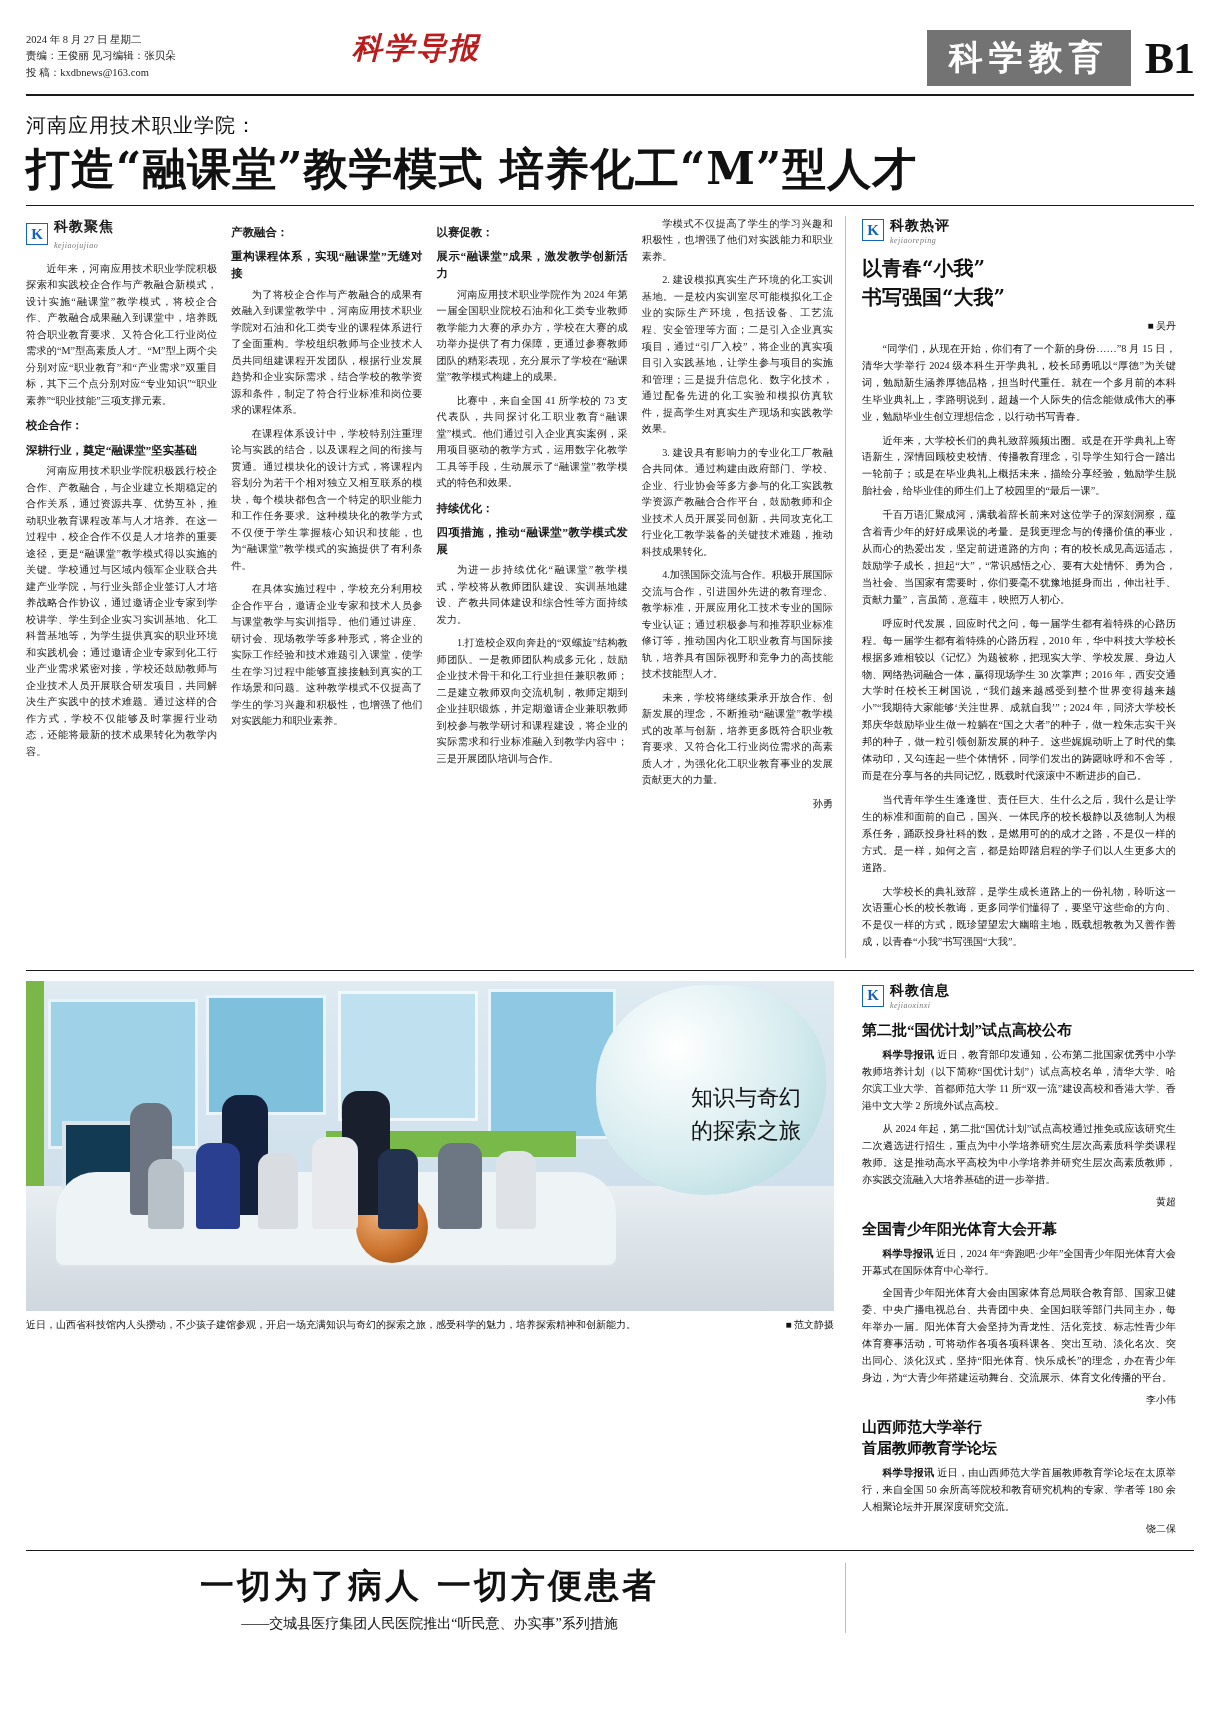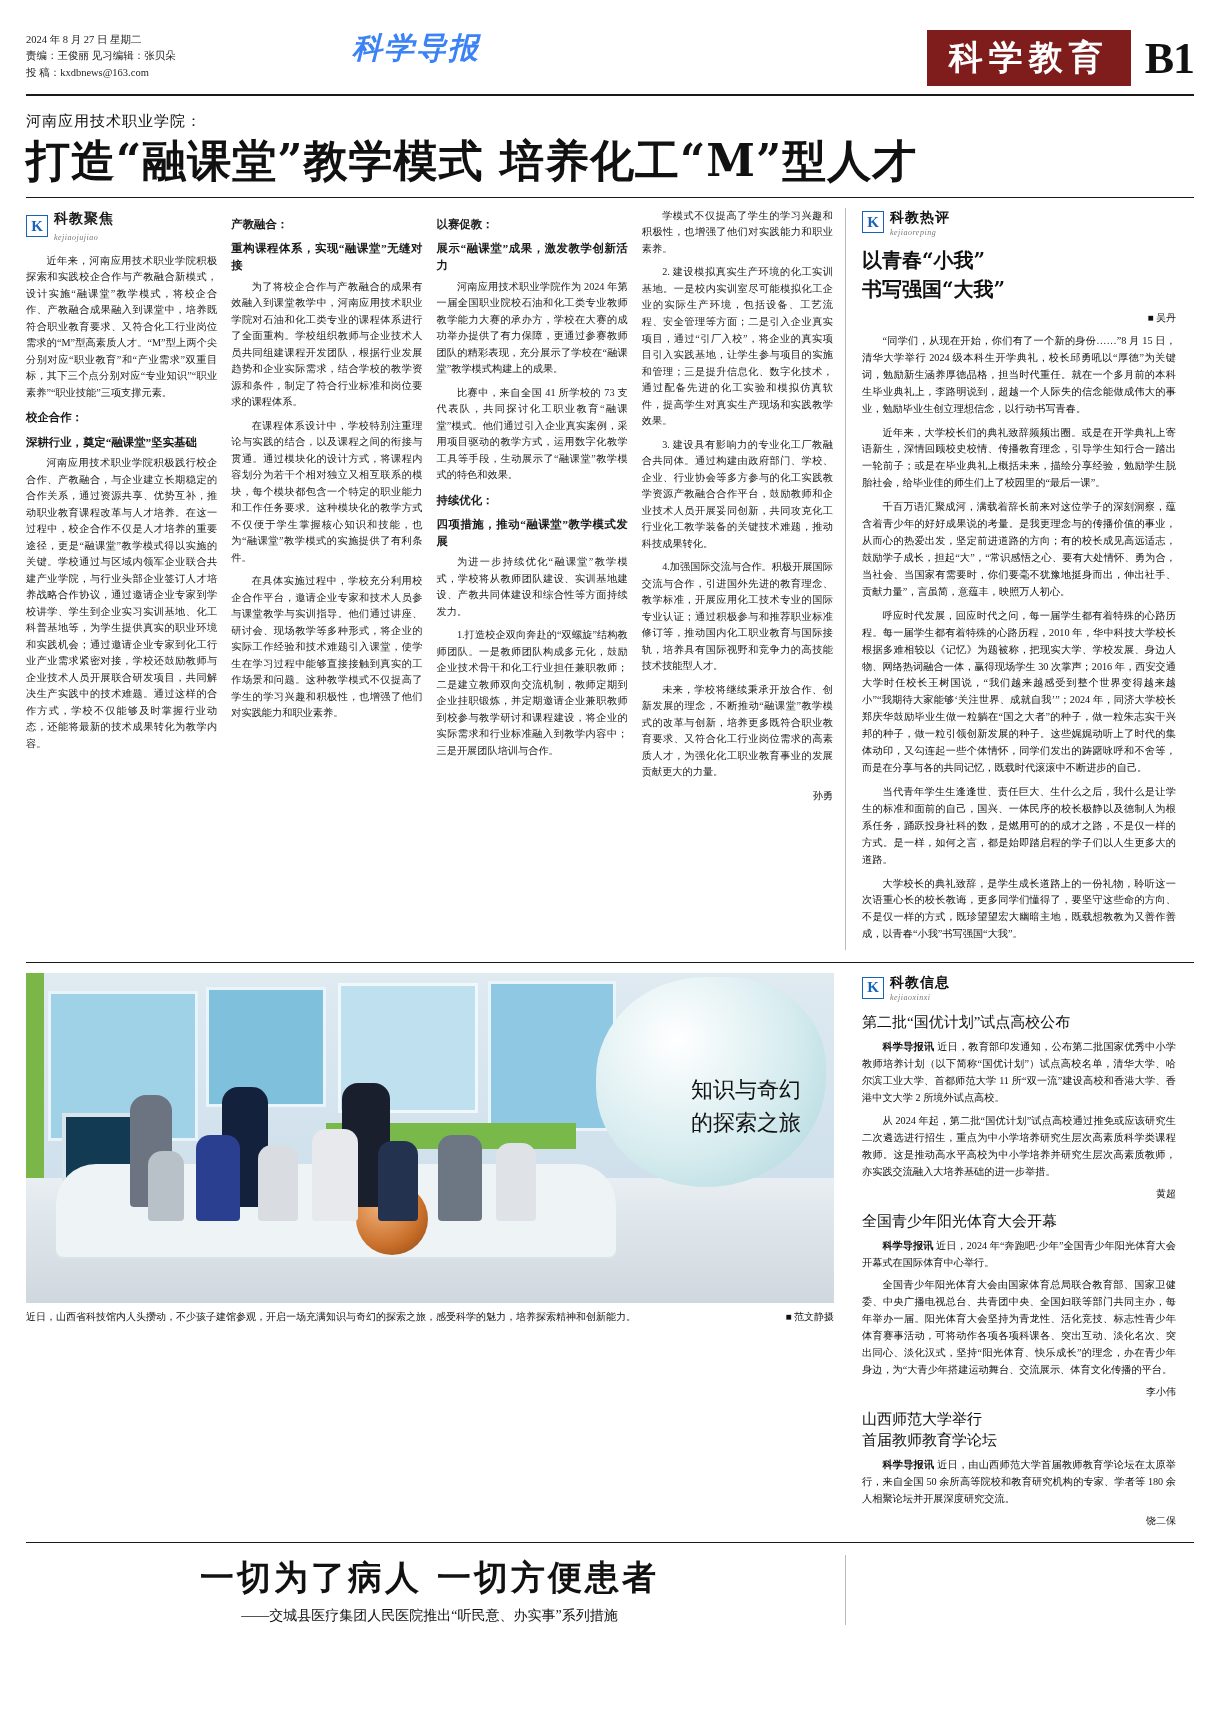--- a/index.html
+++ b/index.html
@@ -11,31 +11,31 @@
     color:#111;
     position:relative;
   }
   .page { position:relative; width:1220px; height:1725px; padding:28px 26px; }
 
   
   .masthead { display:flex; align-items:flex-start; border-bottom:2px solid #1a1a1a; padding-bottom:8px; }
   .mh-left { width:300px; font-size:10.5px; line-height:1.55; color:#222; padding-top:4px; }
   .mh-left .row { white-space:nowrap; }
   .mh-logo { flex:0 0 180px; text-align:center; }
-  .mh-logo .cn { font-family:"DejaVu Serif", serif; font-size:30px; font-weight:bold; letter-spacing:2px; color:#3b82f6; font-style:italic; }
+  .mh-logo .cn { font-family:"DejaVu Serif", serif; font-size:30px; font-weight:bold; letter-spacing:2px; color:#b91c1c; font-style:italic; }
   .mh-spacer { flex:1; }
   .mh-right { display:flex; align-items:center; gap:14px; padding-top:2px; }
   .mh-badge {
-    background:#7f1d1d; color:#fff; font-size:34px; font-weight:bold;
+    background:#737373; color:#fff; font-size:34px; font-weight:bold;
     padding:5px 22px; letter-spacing:6px; font-family:"DejaVu Serif", serif;
   }
   .mh-page { font-size:44px; font-weight:bold; font-family:"Liberation Serif", serif; color:#111; letter-spacing:-1px; }
 
   
-  .kicker { margin-top:16px; font-size:15px; color:#111; letter-spacing:1px; }
+  .kicker { margin-top:16px; font-size:20px; color:#111; letter-spacing:1px; }
   .headline {
     margin-top:4px;
     font-size:44px; font-weight:bold; letter-spacing:1px;
     font-family:"DejaVu Serif", serif;
     line-height:1.18;
   }
   .rule-under { border-bottom:1px solid #1a1a1a; margin-top:10px; }
 
   
   .top-area { display:flex; margin-top:10px; }
@@ -52,21 +52,21 @@
     font-weight:bold;font-size:15px;display:flex;align-items:center;justify-content:center;
     font-family:"Liberation Serif", serif;
   }
   .sect-title { font-size:14px; font-weight:bold; letter-spacing:1px; }
   .sect-pin { font-size:8px; color:#777; font-style:italic; letter-spacing:.5px; display:block; margin-top:1px;}
   .byline { text-align:right; font-size:10.2px; margin-top:4px; }
   .rail-title { font-size:20px; font-weight:bold; line-height:1.35; margin:10px 0 8px; font-family:"DejaVu Serif", serif;}
   .rail-author { font-size:10px; text-align:right; margin:2px 0 8px; }
   .rail-body { font-size:10.2px; line-height:1.66; text-align:justify; }
   .rail-body p { margin:0 0 7px; text-indent:2em; }
-  .news-h { font-size:15px; font-weight:normal; margin:10px 0 6px; line-height:1.4;}
+  .news-h { font-size:15px; font-weight:bold; margin:10px 0 6px; line-height:1.4;}
   .news-b { font-size:10.2px; line-height:1.66; text-align:justify; }
   .news-b p { margin:0 0 6px; text-indent:2em; }
   .sign { text-align:right; font-size:10px; margin-top:2px; }
 
   
   .photo-area { display:flex; margin-top:12px; border-top:1px solid #1a1a1a; padding-top:10px; }
   .photo-wrap { width:820px; padding-right:12px; }
   .photo {
     width:100%; height:330px; position:relative; overflow:hidden;
     background:linear-gradient(180deg,#cfe3ef 0%, #bcd8e8 35%, #9fc4d8 60%, #8fb6cc 100%);

